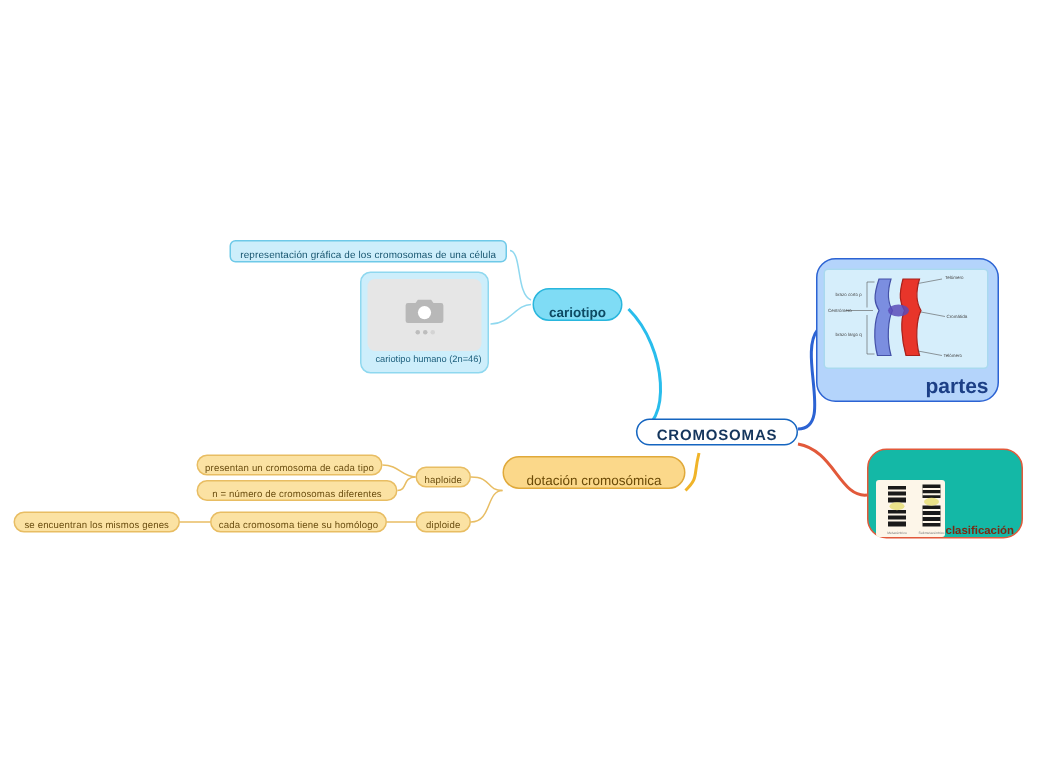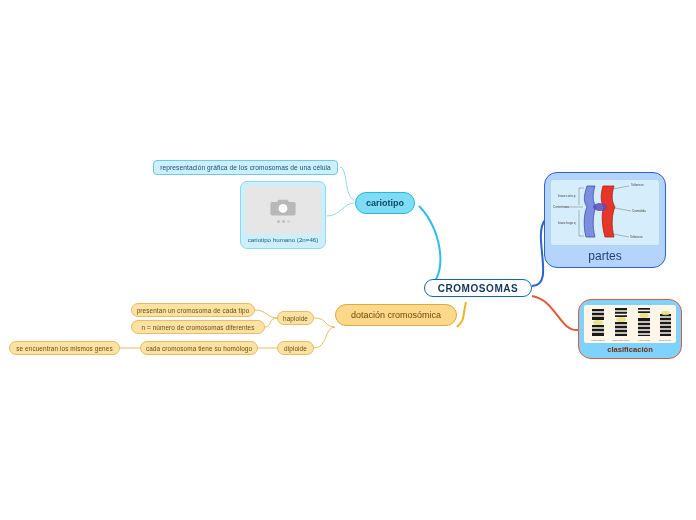--- a/index.html
+++ b/index.html
@@ -29,21 +29,21 @@
     top: 0;
     width: 696px;
     height: 520px;
     pointer-events: none;
   }
 
   .node {
     position: absolute;
     box-sizing: border-box;
     display: flex;
-    align-items: center;
+    align-items: flex-end;
     justify-content: center;
     text-align: center;
     white-space: nowrap;
   }
 
   
   .root {
     left: 424px;
     top: 279px;
     width: 108px;
@@ -140,35 +140,35 @@
     width: 100%;
     height: 65px;
     background: #d6eefb;
     border: 0.8px solid #a9d9ef;
     border-radius: 3px;
     position: relative;
     overflow: hidden;
   }
   .n-partes .lbl {
     margin-top: 3px;
-    font-size: 12px;
-    font-weight: normal;
+    font-size: 14px;
+    font-weight: bold;
     color: #1c3f86;
   }
 
   
   .n-clasif {
     left: 578px;
     top: 299px;
     width: 104px;
     height: 60px;
-    background: #7dd3fc;
+    background: #14b8a6;
     border: 1.5px solid #e2593a;
     border-radius: 13px;
-    flex-direction: column;
+    flex-direction: row;
     justify-content: flex-start;
     padding: 5px 5px 0 5px;
   }
   .n-clasif .pic {
     width: 100%;
     height: 38px;
     background: #fdf6e9;
     border-radius: 2px;
     position: relative;
     overflow: hidden;

